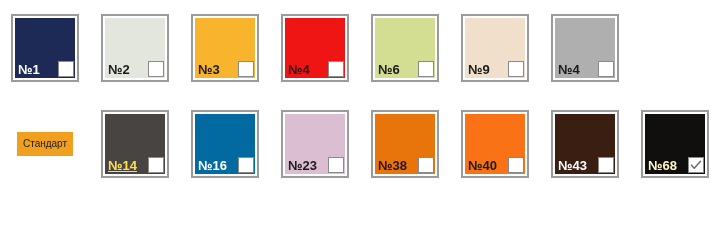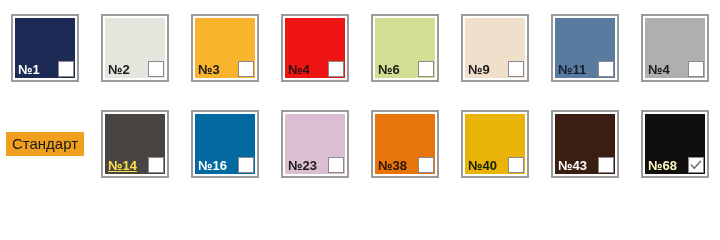--- a/index.html
+++ b/index.html
@@ -91,21 +91,21 @@
     width: 90px;
     height: 96px;
     display: flex;
     align-items: center;
     justify-content: center;
     flex: 0 0 90px;
   }
   #standard-badge {
     background: #F0A01E;
     color: #1a1a1a;
-    font-size: 15px;
+    font-size: 10px;
     line-height: 17px;
     font-family: "Liberation Sans", sans-serif;
     padding: 3px 6px 4px 6px;
     white-space: nowrap;
     cursor: pointer;
   }
 </style>
 </head>
 <body>
 
@@ -155,28 +155,20 @@
       <div class="grid-cell">
         <div class="swatch">
           <div class="swatch-fill" style="background: rgb(240, 224, 203);">
             <span class="swatch-label" style="color: rgb(26, 26, 26);">№9</span>
             <div class="swatch-checkbox"></div>
           </div>
         </div>
       </div>
       <div class="grid-cell">
         <div class="swatch">
-          <div class="swatch-fill" style="background: rgb(90, 123, 160);">
-            <span class="swatch-label" style="color: rgb(22, 32, 46);">№11</span>
-            <div class="swatch-checkbox"></div>
-          </div>
-        </div>
-      </div>
-      <div class="grid-cell">
-        <div class="swatch">
           <div class="swatch-fill" style="background: rgb(175, 175, 175);">
             <span class="swatch-label" style="color: rgb(26, 26, 26);">№4</span>
             <div class="swatch-checkbox"></div>
           </div>
         </div>
       </div>
     </div>
 
   <div class="swatch-row" id="swatch-row-bottom">
       <div id="standard-badge-cell">
@@ -209,21 +201,21 @@
       <div class="grid-cell">
         <div class="swatch">
           <div class="swatch-fill" style="background: rgb(232, 116, 12); padding-left: 21px;">
             <span class="swatch-label" style="color: rgb(42, 21, 5);">№38</span>
             <div class="swatch-checkbox"></div>
           </div>
         </div>
       </div>
       <div class="grid-cell">
         <div class="swatch">
-          <div class="swatch-fill" style="background: #eab308;">
+          <div class="swatch-fill" style="background: #f97316;">
             <span class="swatch-label" style="color: rgb(22, 32, 10);">№40</span>
             <div class="swatch-checkbox"></div>
           </div>
         </div>
       </div>
       <div class="grid-cell">
         <div class="swatch">
           <div class="swatch-fill" style="background: rgb(58, 30, 18);">
             <span class="swatch-label" style="color: rgb(255, 255, 255); text-align: right;">№43</span>
             <div class="swatch-checkbox"></div>

